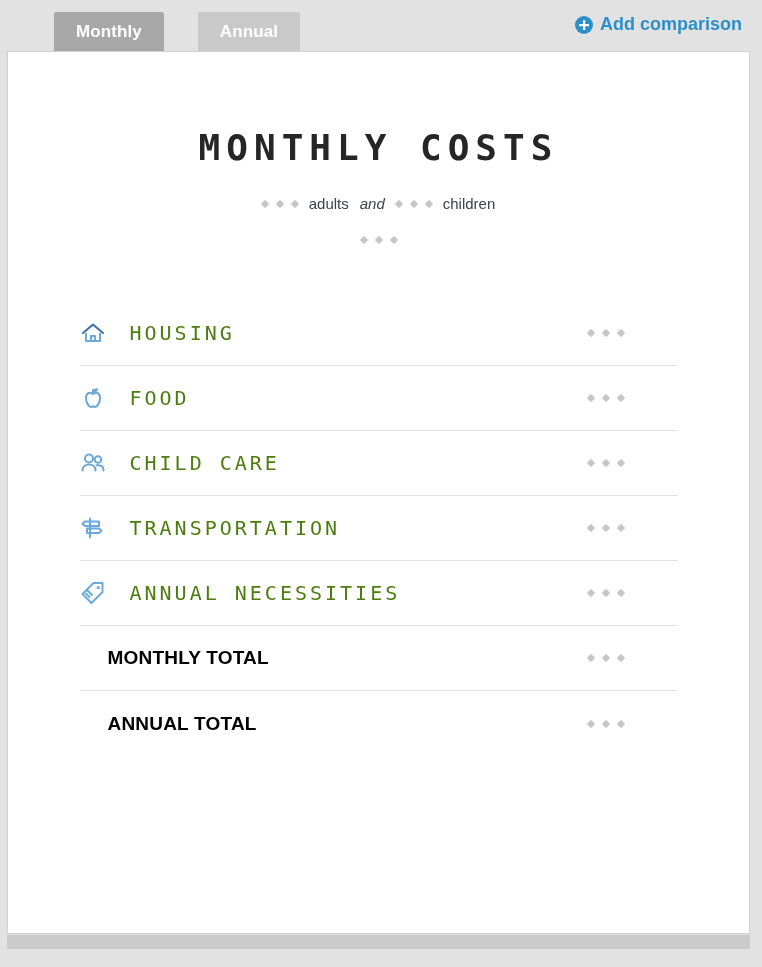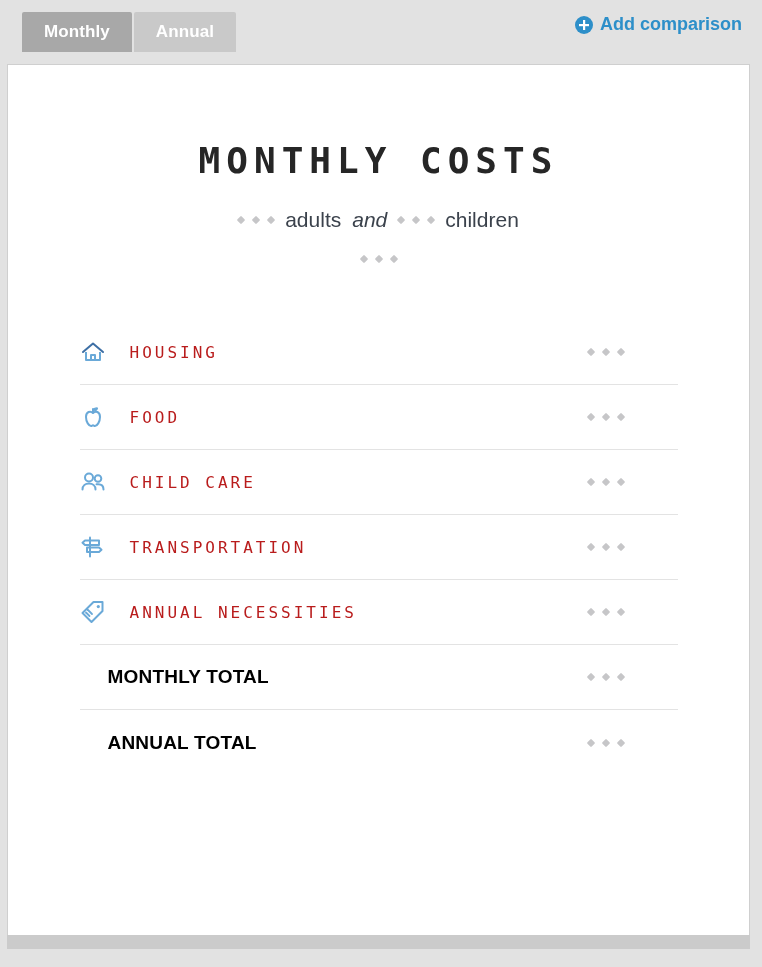--- a/index.html
+++ b/index.html
@@ -37,20 +37,21 @@
     padding: 0 22px;
     font-size: 17px;
     font-weight: bold;
     color: #ffffff;
     background: #c9c9c9;
     margin-right: 2px;
     border-radius: 2px 2px 0 0;
     cursor: pointer;
     user-select: none;
     letter-spacing: 0.1px;
+    margin-left: 32px;
   }
   .tab.active {
     background: #a8a8a8;
   }
 
   #add-comparison {
     position: absolute;
     right: 20px;
     top: 14px;
     display: flex;
@@ -65,21 +66,21 @@
     width: 18px;
     height: 18px;
     margin-right: 7px;
     display: block;
   }
 
   
   #card {
     position: absolute;
     left: 7px;
-    top: 64px;
+    top: 51px;
     width: 743px;
     height: 883px;
     background: #ffffff;
     border: 1px solid #cfcfcf;
     box-sizing: border-box;
   }
   #footer-bar {
     position: absolute;
     left: 7px;
     top: 935px;
@@ -97,21 +98,21 @@
     font-family: "DejaVu Sans Mono", "Liberation Mono", monospace;
     font-size: 36px;
     font-weight: bold;
     letter-spacing: 6px;
     color: #262626;
     margin: 0;
     line-height: 1;
   }
   #subtitle {
     margin-top: 30px;
-    font-size: 21px;
+    font-size: 15px;
     color: #3b424c;
     display: flex;
     align-items: center;
     justify-content: center;
     gap: 11px;
     line-height: 1;
   }
   #subtitle .word {
     white-space: pre;
   }
@@ -159,23 +160,23 @@
   }
   .row .icon-cell {
     width: 50px;
     flex: none;
     display: flex;
     align-items: center;
   }
   .row .label {
     flex: 1;
     font-family: "DejaVu Sans Mono", "Liberation Mono", monospace;
-    font-size: 16px;
+    font-size: 20px;
     letter-spacing: 3px;
-    color: #b91c1c;
+    color: #4d7c0f;
     white-space: nowrap;
   }
   .row.total .label {
     font-family: "Liberation Sans", sans-serif;
     font-size: 19px;
     font-weight: bold;
     letter-spacing: 0.2px;
     color: #000000;
     padding-left: 0;
     margin-left: 28px;

